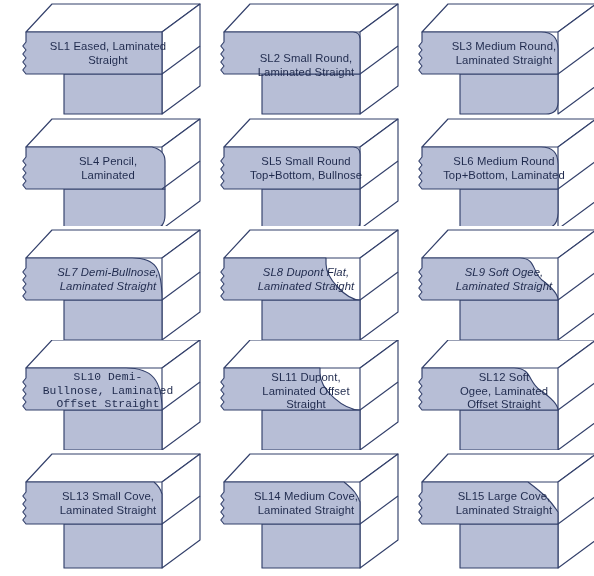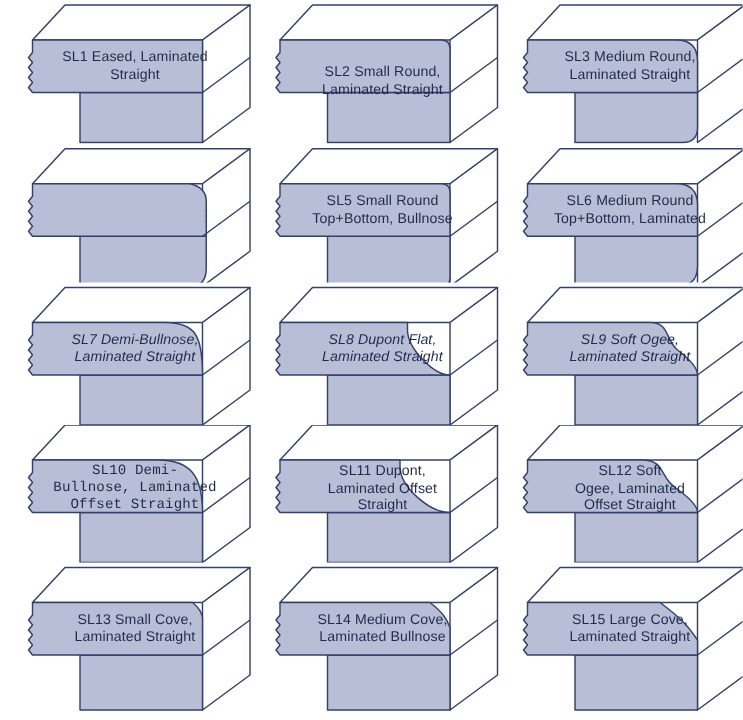--- a/index.html
+++ b/index.html
@@ -76,20 +76,22 @@
 Laminated Straight</div>
     </div>
     <div class="cell r2">
       <svg width="198" height="111" viewBox="0 0 198 111">
         <path d="M 14 32 L 40 4 L 188 4 L 150 32 Z" fill="#ffffff" stroke="#33406b" stroke-width="1.15" stroke-linejoin="round"></path>
         <path d="M 150 32 L 188 4 L 188 86 L 150 114 Z" fill="#ffffff" stroke="#33406b" stroke-width="1.15" stroke-linejoin="round"></path>
         <path d="M 52 74 L 153 74 L 153 100 Q 153 114 140 114  L 52 114 Z" fill="#b7bed6" stroke="#33406b" stroke-width="1.15" stroke-linejoin="round"></path>
         <path d="M 14 32 L 140 32 Q 153 35 153 46 L 153 74  L 14 74 L 10.8 70 L 14 66 L 10.8 62 L 14 58 L 10.8 54 L 14 50 L 10.8 46 L 14 42 Z" fill="#b7bed6" stroke="#33406b" stroke-width="1.15" stroke-linejoin="round"></path>
         <path d="M 150 74 L 188 46" fill="none" stroke="#33406b" stroke-width="1.15"></path>
       </svg>
+      <div class="label lbl-2" style="top: 40px;">SL4  Pencil,
+Laminated</div>
     </div>
     <div class="cell r2">
       <svg width="198" height="111" viewBox="0 0 198 111">
         <path d="M 14 32 L 40 4 L 188 4 L 150 32 Z" fill="#ffffff" stroke="#33406b" stroke-width="1.15" stroke-linejoin="round"></path>
         <path d="M 150 32 L 188 4 L 188 86 L 150 114 Z" fill="#ffffff" stroke="#33406b" stroke-width="1.15" stroke-linejoin="round"></path>
         <path d="M 52 74 L 150 74 L 150 107 Q 150 114 143 114  L 52 114 Z" fill="#b7bed6" stroke="#33406b" stroke-width="1.15" stroke-linejoin="round"></path>
         <path d="M 14 32 L 143 32 Q 150 32 150 39 L 150 74  L 14 74 L 10.8 70 L 14 66 L 10.8 62 L 14 58 L 10.8 54 L 14 50 L 10.8 46 L 14 42 Z" fill="#b7bed6" stroke="#33406b" stroke-width="1.15" stroke-linejoin="round"></path>
         <path d="M 150 74 L 188 46" fill="none" stroke="#33406b" stroke-width="1.15"></path>
       </svg>
       <div class="label lbl-2" style="top: 40px;">SL5  Small Round
@@ -188,21 +190,21 @@
     </div>
     <div class="cell r5">
       <svg width="198" height="126" viewBox="0 0 198 126">
         <path d="M 14 32 L 40 4 L 188 4 L 150 32 Z" fill="#ffffff" stroke="#33406b" stroke-width="1.15" stroke-linejoin="round"></path>
         <path d="M 150 32 L 188 4 L 188 90 L 150 118 Z" fill="#ffffff" stroke="#33406b" stroke-width="1.15" stroke-linejoin="round"></path>
         <path d="M 52 74 L 150 74 L 150 118  L 52 118 Z" fill="#b7bed6" stroke="#33406b" stroke-width="1.15" stroke-linejoin="round"></path>
         <path d="M 14 32 L 134 32 C 144 40 147 44 150 52 L 150 74  L 14 74 L 10.8 70 L 14 66 L 10.8 62 L 14 58 L 10.8 54 L 14 50 L 10.8 46 L 14 42 Z" fill="#b7bed6" stroke="#33406b" stroke-width="1.15" stroke-linejoin="round"></path>
         <path d="M 150 74 L 188 46" fill="none" stroke="#33406b" stroke-width="1.15"></path>
       </svg>
       <div class="label lbl-2" style="top: 40px;">SL14  Medium Cove,
-Laminated Bullnose</div>
+Laminated Straight</div>
     </div>
     <div class="cell r5">
       <svg width="198" height="126" viewBox="0 0 198 126">
         <path d="M 14 32 L 40 4 L 188 4 L 150 32 Z" fill="#ffffff" stroke="#33406b" stroke-width="1.15" stroke-linejoin="round"></path>
         <path d="M 150 32 L 188 4 L 188 90 L 150 118 Z" fill="#ffffff" stroke="#33406b" stroke-width="1.15" stroke-linejoin="round"></path>
         <path d="M 52 74 L 150 74 L 150 118  L 52 118 Z" fill="#b7bed6" stroke="#33406b" stroke-width="1.15" stroke-linejoin="round"></path>
         <path d="M 14 32 L 120 32 C 136 44 142 50 150 62 L 150 74  L 14 74 L 10.8 70 L 14 66 L 10.8 62 L 14 58 L 10.8 54 L 14 50 L 10.8 46 L 14 42 Z" fill="#b7bed6" stroke="#33406b" stroke-width="1.15" stroke-linejoin="round"></path>
         <path d="M 150 74 L 188 46" fill="none" stroke="#33406b" stroke-width="1.15"></path>
       </svg>
       <div class="label lbl-2" style="top: 40px;">SL15  Large Cove,

